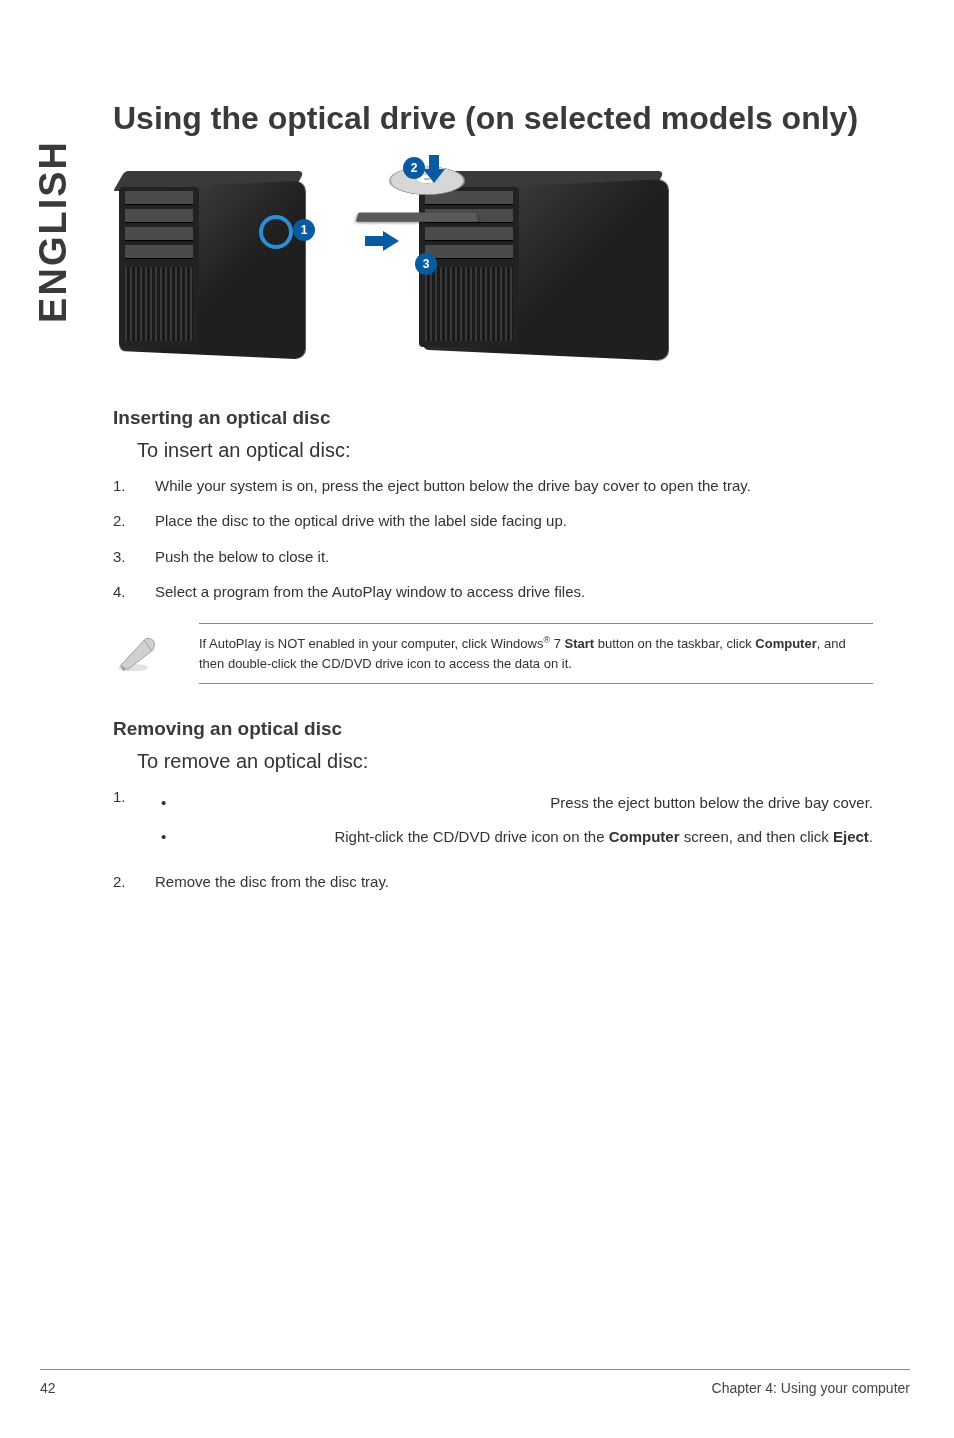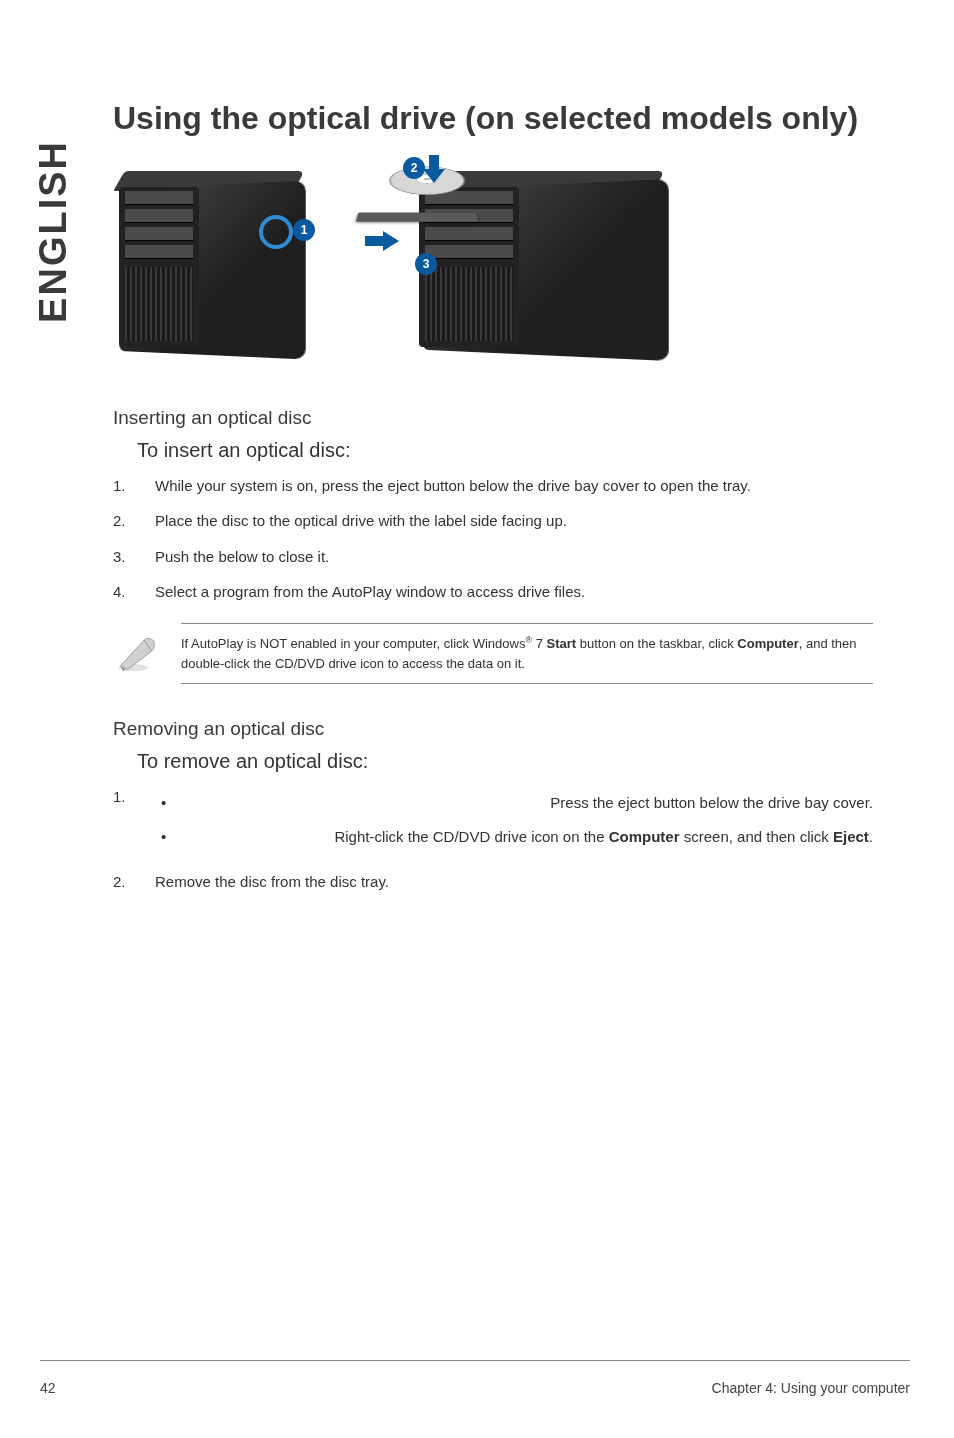--- a/index.html
+++ b/index.html
@@ -65,21 +65,21 @@
     width: 34px;
     height: 34px;
     border: 4px solid #2d8dd6;
     border-radius: 50%;
     z-index: 4;
   }
   .arrow-down, .arrow-right { position: absolute; z-index: 6; }
   .arrow-down svg, .arrow-right svg { display: block; }
   h2.subsection {
     font-size: 19px;
-    font-weight: normal;
+    font-weight: bold;
     color: #3a3a3a;
     margin-bottom: 10px;
   }
   .proc-label {
     font-size: 20px;
     font-weight: normal;
     margin-bottom: 12px;
     margin-left: 24px;
   }
   ol.steps {
@@ -92,21 +92,21 @@
     display: flex;
     margin-bottom: 12px;
   }
   ol.steps li .num {
     width: 42px;
     flex: 0 0 42px;
   }
   ol.steps li .txt { flex: 1; }
   .note-block {
     display: flex;
-    gap: 18px;
+    gap: 36px;
     margin: 18px 0 34px 0;
     align-items: flex-start;
   }
   .note-icon { width: 50px; flex: 0 0 50px; padding-top: 6px; }
   .note-body {
     flex: 1;
     border-top: 1px solid #888;
     border-bottom: 1px solid #888;
     padding: 10px 0;
     font-size: 13px;
@@ -122,21 +122,21 @@
     margin-bottom: 10px;
   }
   ul.bullets li .b { width: 30px; flex: 0 0 30px; text-align: left; padding-left: 6px;}
   ul.bullets li .t { flex: 1; text-align: right; }
   .footer {
     position: absolute;
     left: 40px;
     bottom: 42px;
     width: 870px;
     border-top: 1px solid #888;
-    padding-top: 19px;
+    padding-top: 10px;
     display: flex;
     justify-content: space-between;
     font-size: 14px;
     color: #444;
   }
   b { font-weight: bold; }
   
   .tower {
     width: 200px; height: 195px; position: relative;
   }

